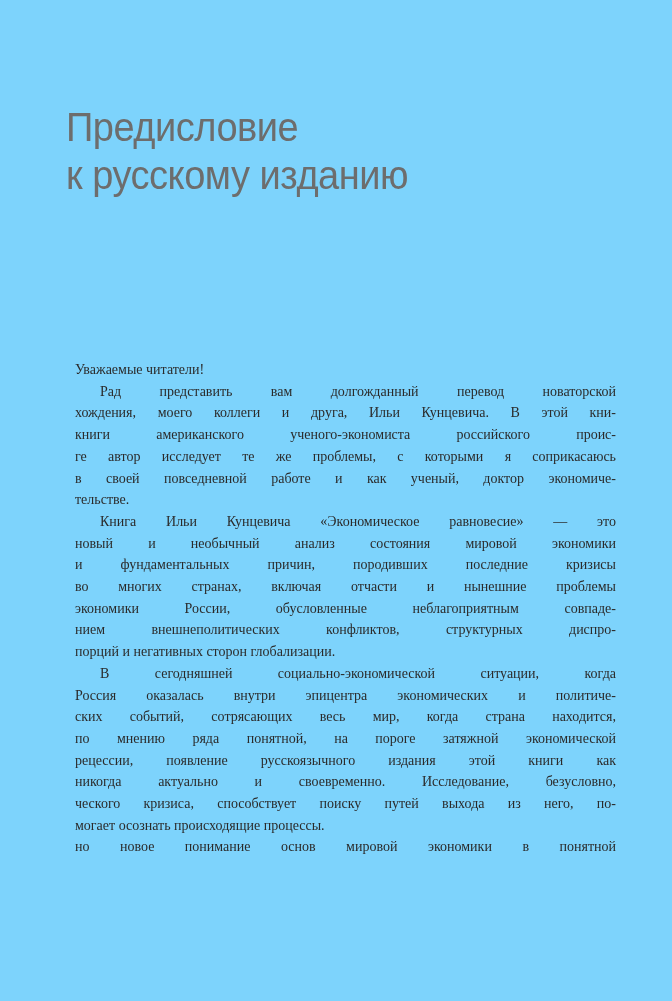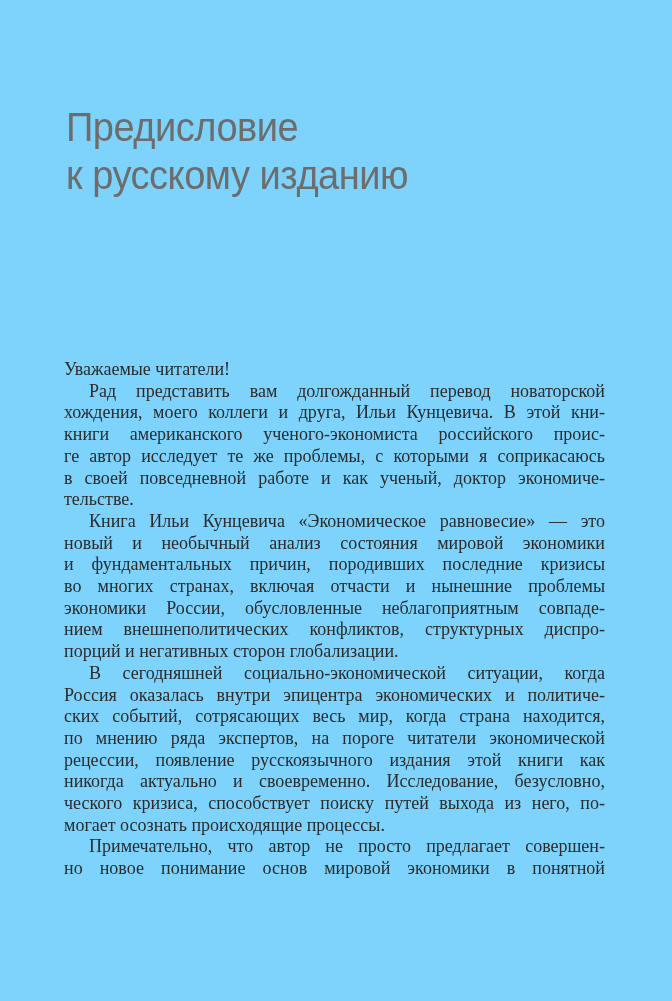--- a/index.html
+++ b/index.html
@@ -26,25 +26,25 @@
     font-size: 40px;
     line-height: 48px;
     font-weight: 400;
     letter-spacing: -0.5px;
     transform: scaleX(0.95);
     transform-origin: left top;
     white-space: nowrap;
   }
   .body-text {
     position: absolute;
-    left: 64px;
+    left: 75px;
     top: 359px;
     width: 541px;
     font-family: "Liberation Serif", serif;
-    font-size: 18px;
+    font-size: 14px;
     line-height: 21.7px;
   }
   .line {
     text-align: justify;
     text-align-last: left;
   }
   .line.just {
     text-align-last: justify;
   }
   .line.indent {
@@ -70,21 +70,20 @@
       <div class="line indent just">Книга Ильи Кунцевича «Экономическое равновесие» — это</div>
       <div class="line just">новый и необычный анализ состояния мировой экономики</div>
       <div class="line just">и фундаментальных причин, породивших последние кризисы</div>
       <div class="line just">во многих странах, включая отчасти и нынешние проблемы</div>
       <div class="line just">экономики России, обусловленные неблагоприятным совпаде-</div>
       <div class="line just">нием внешнеполитических конфликтов, структурных диспро-</div>
       <div class="line">порций и негативных сторон глобализации.</div>
       <div class="line indent just">В сегодняшней социально-экономической ситуации, когда</div>
       <div class="line just">Россия оказалась внутри эпицентра экономических и политиче-</div>
       <div class="line just">ских событий, сотрясающих весь мир, когда страна находится,</div>
-      <div class="line just">по мнению ряда экспертов, на пороге читатели экономической</div>
+      <div class="line just">по мнению ряда понятной, на пороге затяжной экономической</div>
       <div class="line just">рецессии, появление русскоязычного издания этой книги как</div>
       <div class="line just">никогда актуально и своевременно. Исследование, безусловно,</div>
       <div class="line just">ческого кризиса, способствует поиску путей выхода из него, по-</div>
       <div class="line">могает осознать происходящие процессы.</div>
-      <div class="line indent just">Примечательно, что автор не просто предлагает совершен-</div>
       <div class="line just">но новое понимание основ мировой экономики в понятной</div>
     </div>
 </div>
 
 </body></html>

